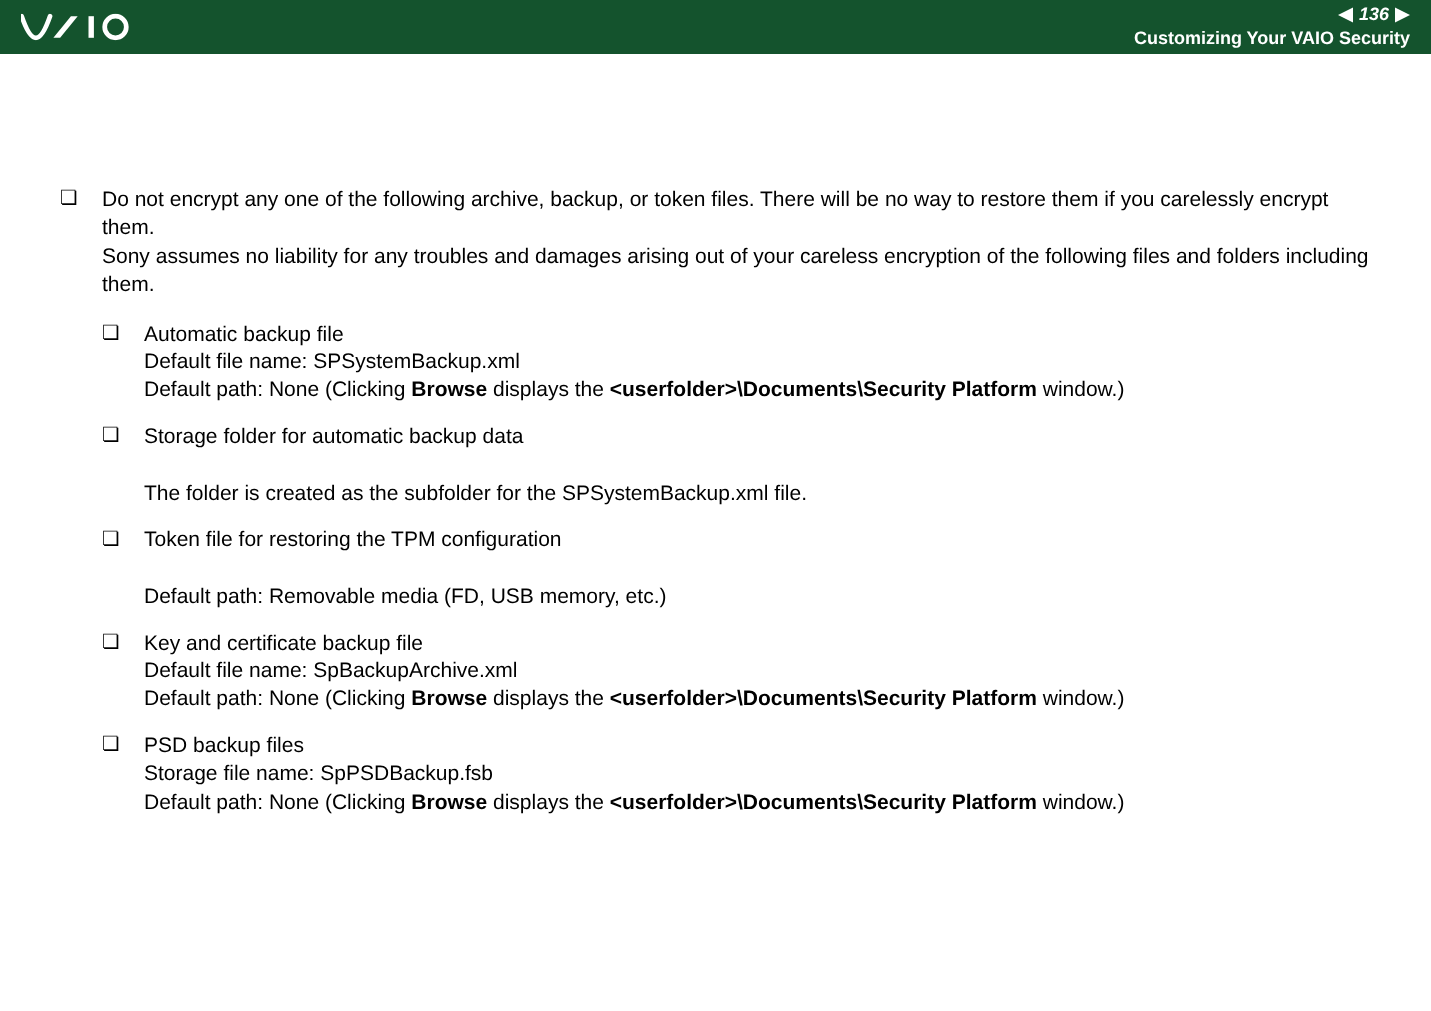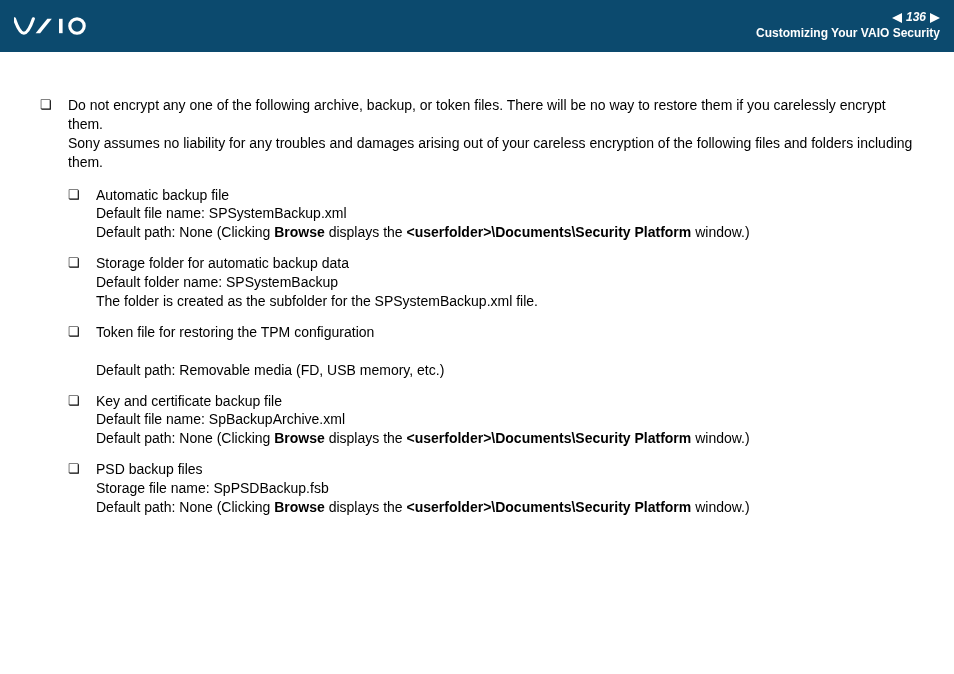--- a/index.html
+++ b/index.html
@@ -5,26 +5,26 @@
     * { margin: 0; padding: 0; box-sizing: border-box; }
     body {
       font-family: Arial, Helvetica, sans-serif;
       font-size: 14px;
       width: 954px;
       height: 674px;
       background: #fff;
       overflow: hidden;
     }
     .header {
-      background: #0c4a6e;
+      background: #14532d;
       color: #fff;
       display: flex;
       justify-content: space-between;
       align-items: center;
-      height: 52px;
+      height: 36px;
       padding: 0 14px 0 14px;
     }
     .logo {
       display: flex;
       align-items: center;
     }
     .logo svg {
       fill: #fff;
       height: 18px;
       width: auto;
@@ -57,20 +57,21 @@
     }
     .breadcrumb {
       font-weight: bold;
     }
 
     .content {
       padding: 44px 40px 0 40px;
       color: #000;
       font-size: 14px;
       line-height: 1.35;
+      margin-top: 43px;
     }
     .main-list > li {
       list-style: none;
       position: relative;
       padding-left: 28px;
       margin-bottom: 12px;
     }
     .main-list > li::before {
       content: "❏";
       position: absolute;
@@ -135,21 +136,21 @@
 
       <ul class="sub-list">
         <li>
           <span>Automatic backup file</span><br>
           <span>Default file name: SPSystemBackup.xml</span><br>
           <span>Default path: None (Clicking </span><span class="b">Browse</span><span> displays the </span><span class="b">&lt;userfolder&gt;\Documents\Security Platform</span><span> window.)</span>
         </li>
 
         <li>
           <span>Storage folder for automatic backup data</span><br>
-          <span>Default folder name: SPSystemBackup</span><br>
+          <br>
           <span>The folder is created as the subfolder for the SPSystemBackup.xml file.</span>
         </li>
 
         <li>
           <span>Token file for restoring the TPM configuration</span><br>
           <br>
           <span>Default path: Removable media (FD, USB memory, etc.)</span>
         </li>
 
         <li>

